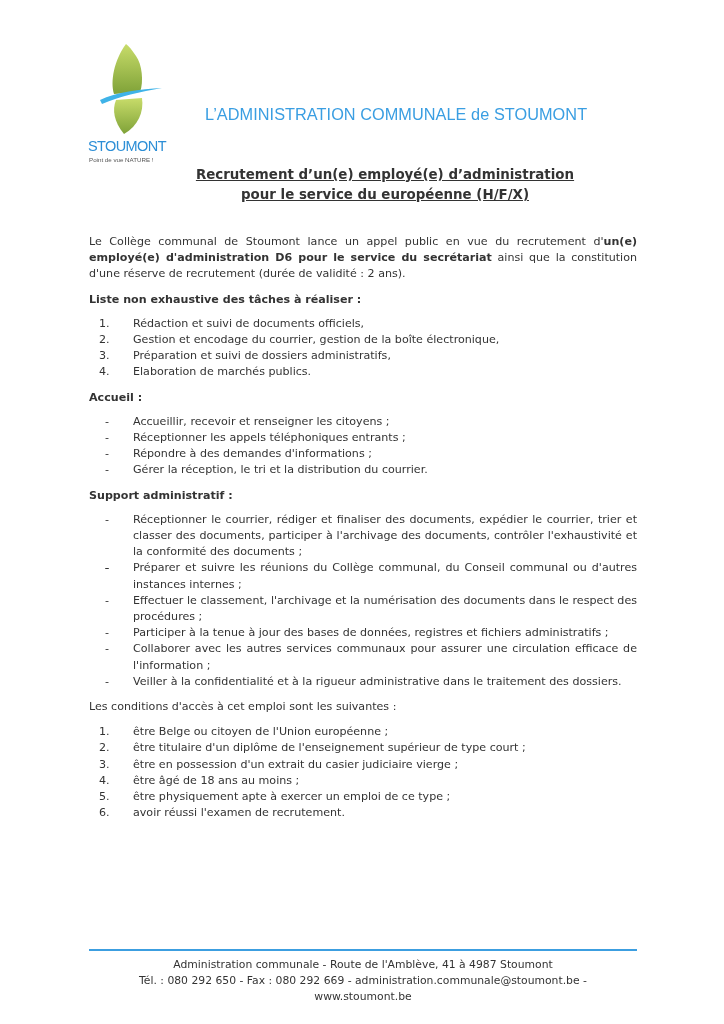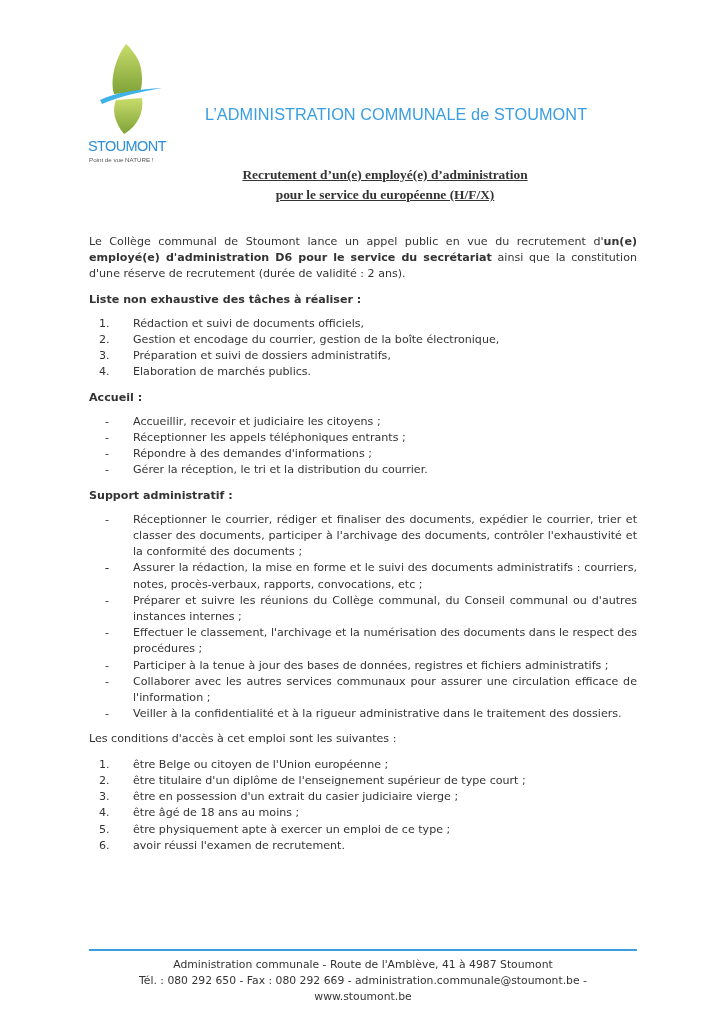--- a/index.html
+++ b/index.html
@@ -21,21 +21,21 @@
   }
   .org-title {
     position: absolute; left: 205px; top: 105px;
     font-family: "Liberation Sans", sans-serif; font-size: 16.3px; color: #3a9ee2;
     letter-spacing: 0.05px; white-space: nowrap;
   }
   .doc-title {
     position: absolute; left: 160px; width: 450px; top: 165px; text-align: center;
     font-weight: bold; font-size: 13.4px; line-height: 20px; color: #333;
   }
-  .doc-title span { text-decoration: underline; display: block; font-family: Liberation Serif, serif; }
+  .doc-title span { text-decoration: underline; display: block; }
   .content {
     position: absolute; left: 89px; width: 548px; top: 234px;
     font-size: 11.1px; line-height: 16.2px; color: #333;
   }
   p { margin: 0; }
   .intro { text-align: justify; }
   .heading { font-weight: bold; margin-top: 9px; margin-bottom: 8px; }
   ol, ul { margin: 0; padding: 0; list-style: none; }
   li { position: relative; padding-left: 44px; }
   li .marker { position: absolute; left: 10px; width: 22px; }
@@ -84,31 +84,31 @@
   <p class="heading">Liste non exhaustive des tâches à réaliser :</p>
   <ol class="list-gap">
       <li><span class="marker">1.</span><span>Rédaction et suivi de documents officiels,</span></li>
       <li><span class="marker">2.</span><span>Gestion et encodage du courrier, gestion de la boîte électronique,</span></li>
       <li><span class="marker">3.</span><span>Préparation et suivi de dossiers administratifs,</span></li>
       <li><span class="marker">4.</span><span>Elaboration de marchés publics.</span></li>
     </ol>
 
   <p class="heading">Accueil :</p>
   <ul class="list-gap">
-      <li><span class="marker">-</span><span>Accueillir, recevoir et judiciaire les citoyens ;</span></li>
+      <li><span class="marker">-</span><span>Accueillir, recevoir et renseigner les citoyens ;</span></li>
       <li><span class="marker">-</span><span>Réceptionner les appels téléphoniques entrants ;</span></li>
       <li><span class="marker">-</span><span>Répondre à des demandes d'informations ;</span></li>
       <li><span class="marker">-</span><span>Gérer la réception, le tri et la distribution du courrier.</span></li>
     </ul>
 
   <p class="heading">Support administratif :</p>
   <ul class="support">
       <li><span class="marker">-</span><span>Réceptionner le courrier, rédiger et finaliser des documents, expédier le courrier, trier et classer des documents, participer à l'archivage des documents, contrôler l'exhaustivité et la conformité des documents ;</span></li>
       <li><span class="marker">-</span></li>
-      <li><span class="marker">-</span><span>Assurer la rédaction, la mise en forme et le suivi des documents administratifs : courriers, notes, procès-verbaux, rapports, convocations, etc ;</span></li>
+      <li><span class="marker">-</span></li>
       <li><span class="marker">-</span><span>Préparer et suivre les réunions du Collège communal, du Conseil communal ou d'autres instances internes ;</span></li>
       <li><span class="marker">-</span><span>Effectuer le classement, l'archivage et la numérisation des documents dans le respect des procédures ;</span></li>
       <li><span class="marker">-</span><span>Participer à la tenue à jour des bases de données, registres et fichiers administratifs ;</span></li>
       <li><span class="marker">-</span><span>Collaborer avec les autres services communaux pour assurer une circulation efficace de l'information ;</span></li>
       <li><span class="marker">-</span><span>Veiller à la confidentialité et à la rigueur administrative dans le traitement des dossiers.</span></li>
     </ul>
 
   <p class="conditions-intro">Les conditions d'accès à cet emploi sont les suivantes :</p>
   <ol>
       <li><span class="marker">1.</span><span>être Belge ou citoyen de l'Union européenne ;</span></li>

